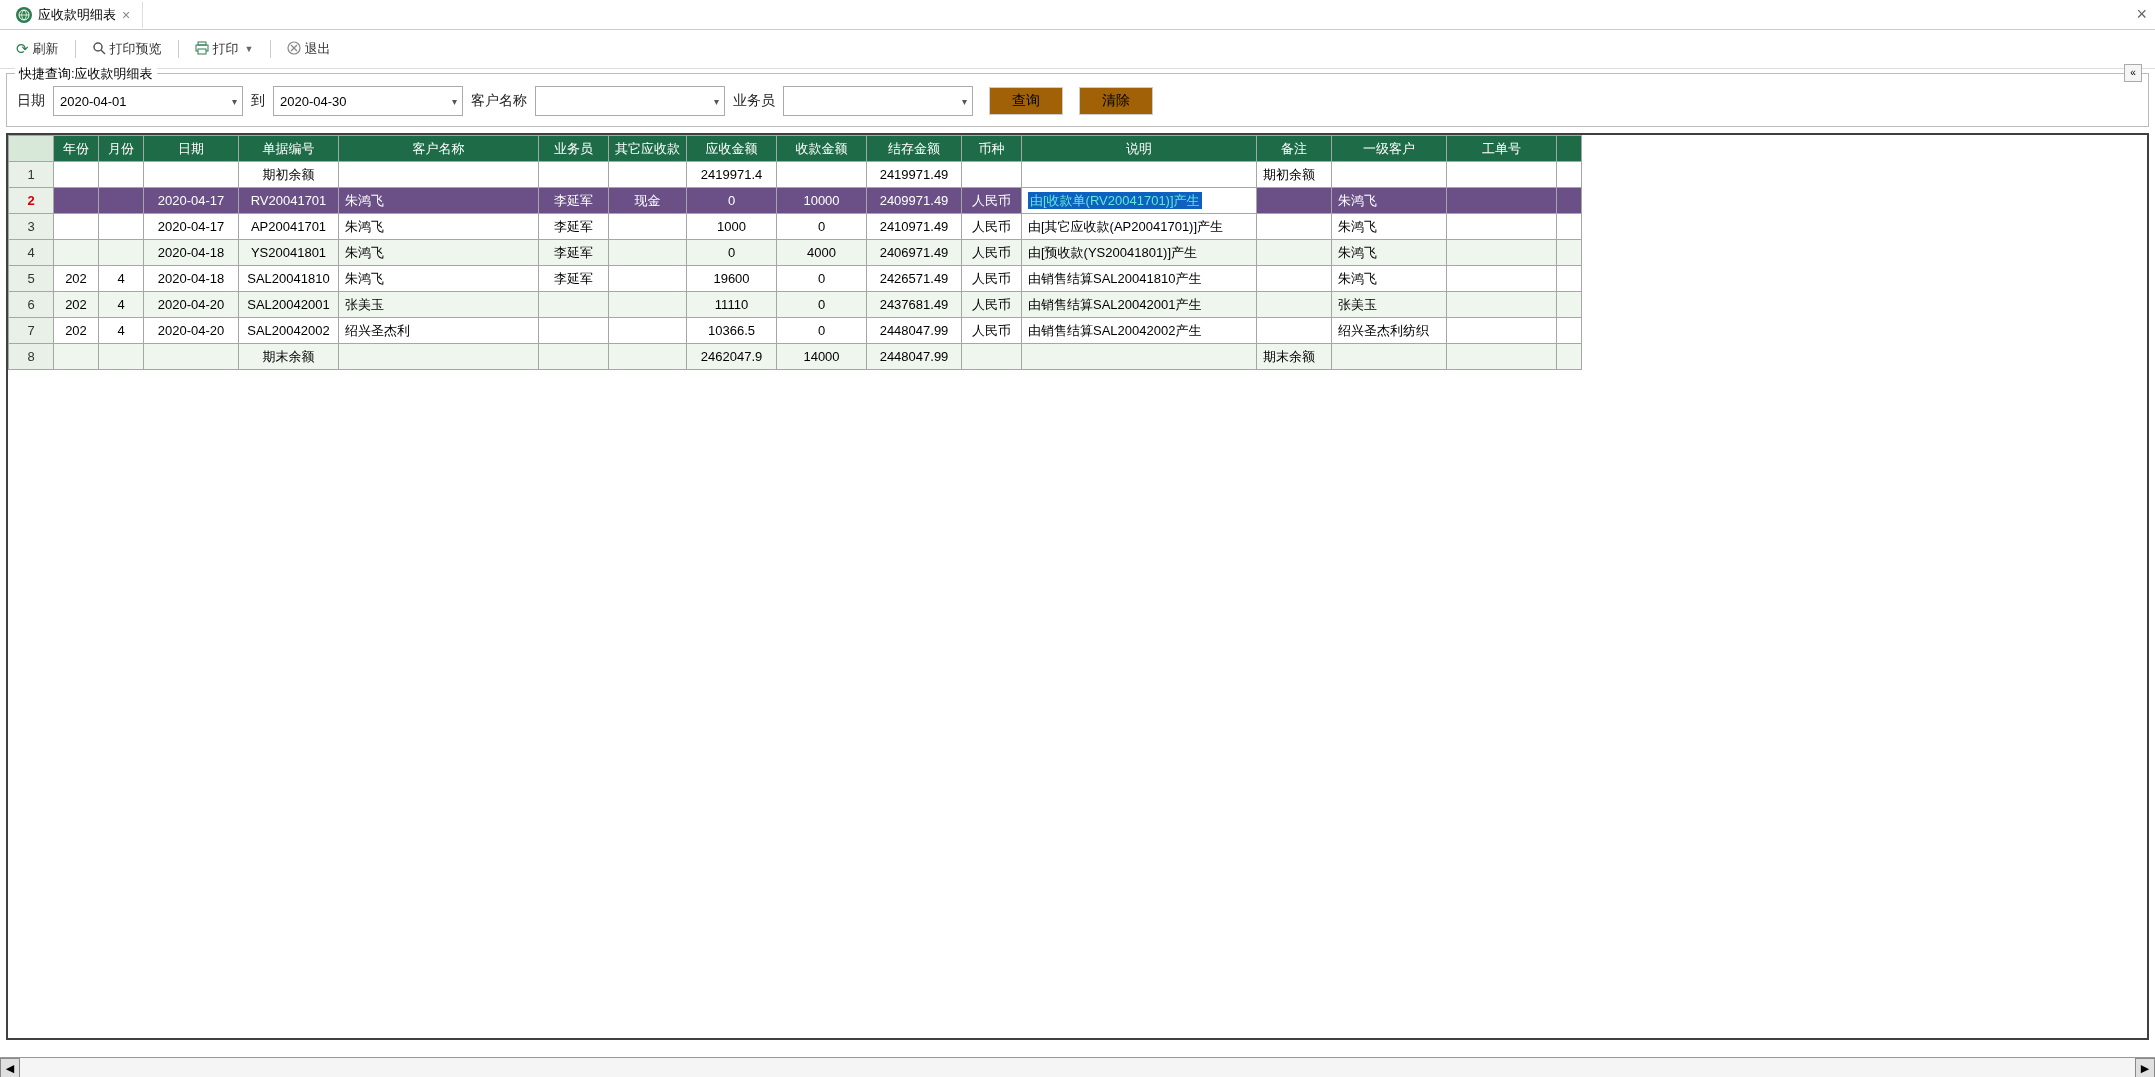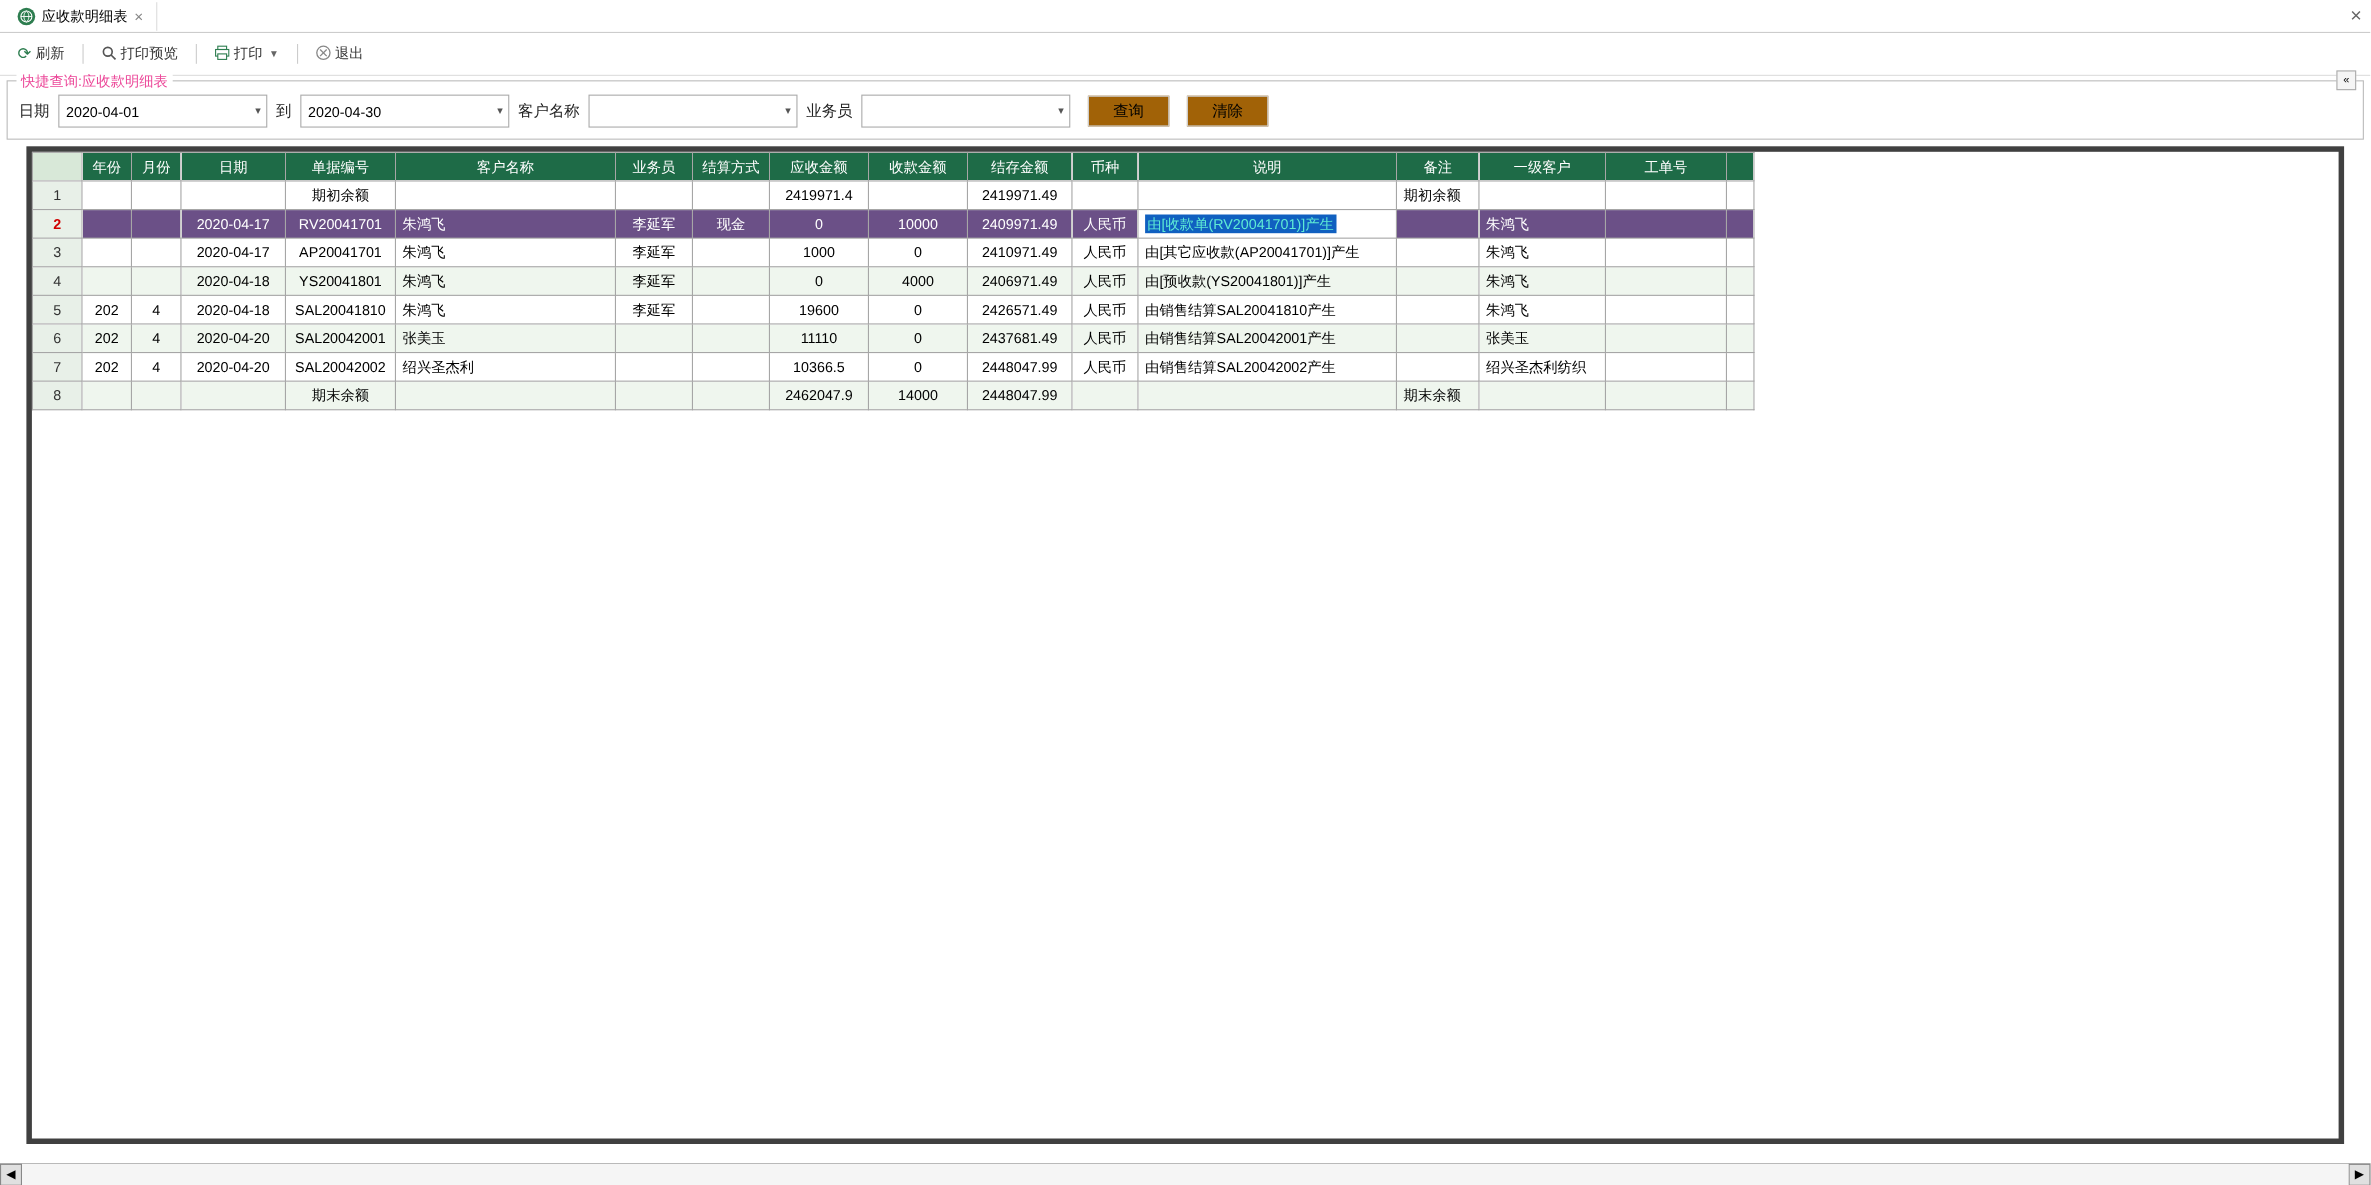--- a/index.html
+++ b/index.html
@@ -17,34 +17,34 @@
     .tool-btn { display: flex; align-items: center; gap: 4px; padding: 4px 8px; cursor: pointer; color: #333; border: none; background: transparent; font-size: 13px; }
     .tool-sep { width: 1px; height: 18px; background: #ccc; margin: 0 4px; }
     .icon-refresh { color: #2d7d4f; font-size: 15px; }
     .icon-preview { color: #666; font-size: 14px; }
     .icon-print { color: #2d7d4f; font-size: 14px; }
     .icon-exit { color: #888; font-size: 14px; }
     .dropdown-arrow { font-size: 9px; color: #666; margin-left: 2px; }
     
     
     .query-panel { border: 1px solid #bbb; margin: 4px 6px 6px 6px; padding: 12px 10px 10px 10px; position: relative; }
-    .query-legend { position: absolute; top: -9px; left: 8px; background: #fff; padding: 0 4px; font-size: 13px; color: #ec4899; }
+    .query-legend { position: absolute; top: -9px; left: 8px; background: #fff; padding: 0 4px; font-size: 13px; color: #000000; }
     .query-row { display: flex; align-items: center; gap: 8px; }
     .q-label { font-size: 14px; color: #222; }
     .q-input { height: 26px; border: 1px solid #aaa; padding: 14px 6px; font-size: 13px; background: #fff; }
     .q-input.date { width: 190px; }
     .q-input.combo { width: 190px; }
     .q-input.sales { width: 190px; }
     .q-dd { position: relative; display: inline-block; }
     .q-dd::after { content: "▾"; position: absolute; right: 6px; top: 50%; transform: translateY(-50%); font-size: 10px; color: #555; pointer-events: none; }
     .q-btn { height: 28px; padding: 0 22px; border: 1px solid #ccc; background: #a16207; cursor: pointer; font-size: 14px; margin-left: 8px; }
     .collapse-btn { position: absolute; right: 6px; top: -10px; width: 18px; height: 18px; border: 1px solid #aaa; background: #f5f5f5; font-size: 10px; text-align: center; line-height: 16px; cursor: pointer; }
     
     
-    .grid-wrap { margin: 0 24px; border: 5px solid #404040; overflow: auto; position: relative; height: calc(100vh - 170px); }
+    .grid-wrap { margin: 0 6px; border: 2px solid #404040; overflow: auto; position: relative; height: calc(100vh - 170px); }
     .grid { border-collapse: collapse; table-layout: fixed; }
     .grid th, .grid td { border: 1px solid #a6a6a6; padding: 3px 6px; font-size: 13px; height: 26px; overflow: hidden; white-space: nowrap; }
     .grid thead th { background: #1e6b47; color: #fff; font-weight: normal; text-align: center; position: sticky; top: 0; }
     .grid thead th.corner { background: #d8e8d8; }
     .grid tbody td.rownum { background: #e8f0e8; text-align: center; color: #333; }
     .grid tbody tr.selected td.rownum { color: #d00000; font-weight: bold; }
     .grid tbody tr:nth-child(odd) td.cell { background: #ffffff; }
     .grid tbody tr:nth-child(even) td.cell { background: #eff6ee; }
     .grid tbody tr.selected td.cell { background: #6b5087; color: #fff; }
     .grid tbody tr.selected td.cell.active { background: #fff; color: #000; }
@@ -154,21 +154,21 @@
       </colgroup>
       <thead>
         <tr>
           <th class="corner"></th>
           <th>年份</th>
           <th>月份</th>
           <th>日期</th>
           <th>单据编号</th>
           <th>客户名称</th>
           <th>业务员</th>
-          <th>结算方式</th>
+          <th>其它应收款</th>
           <th>应收金额</th>
           <th>收款金额</th>
           <th>结存金额</th>
           <th>币种</th>
           <th>说明</th>
           <th>备注</th>
           <th>一级客户</th>
           <th>工单号</th>
           <th></th>
         </tr>

